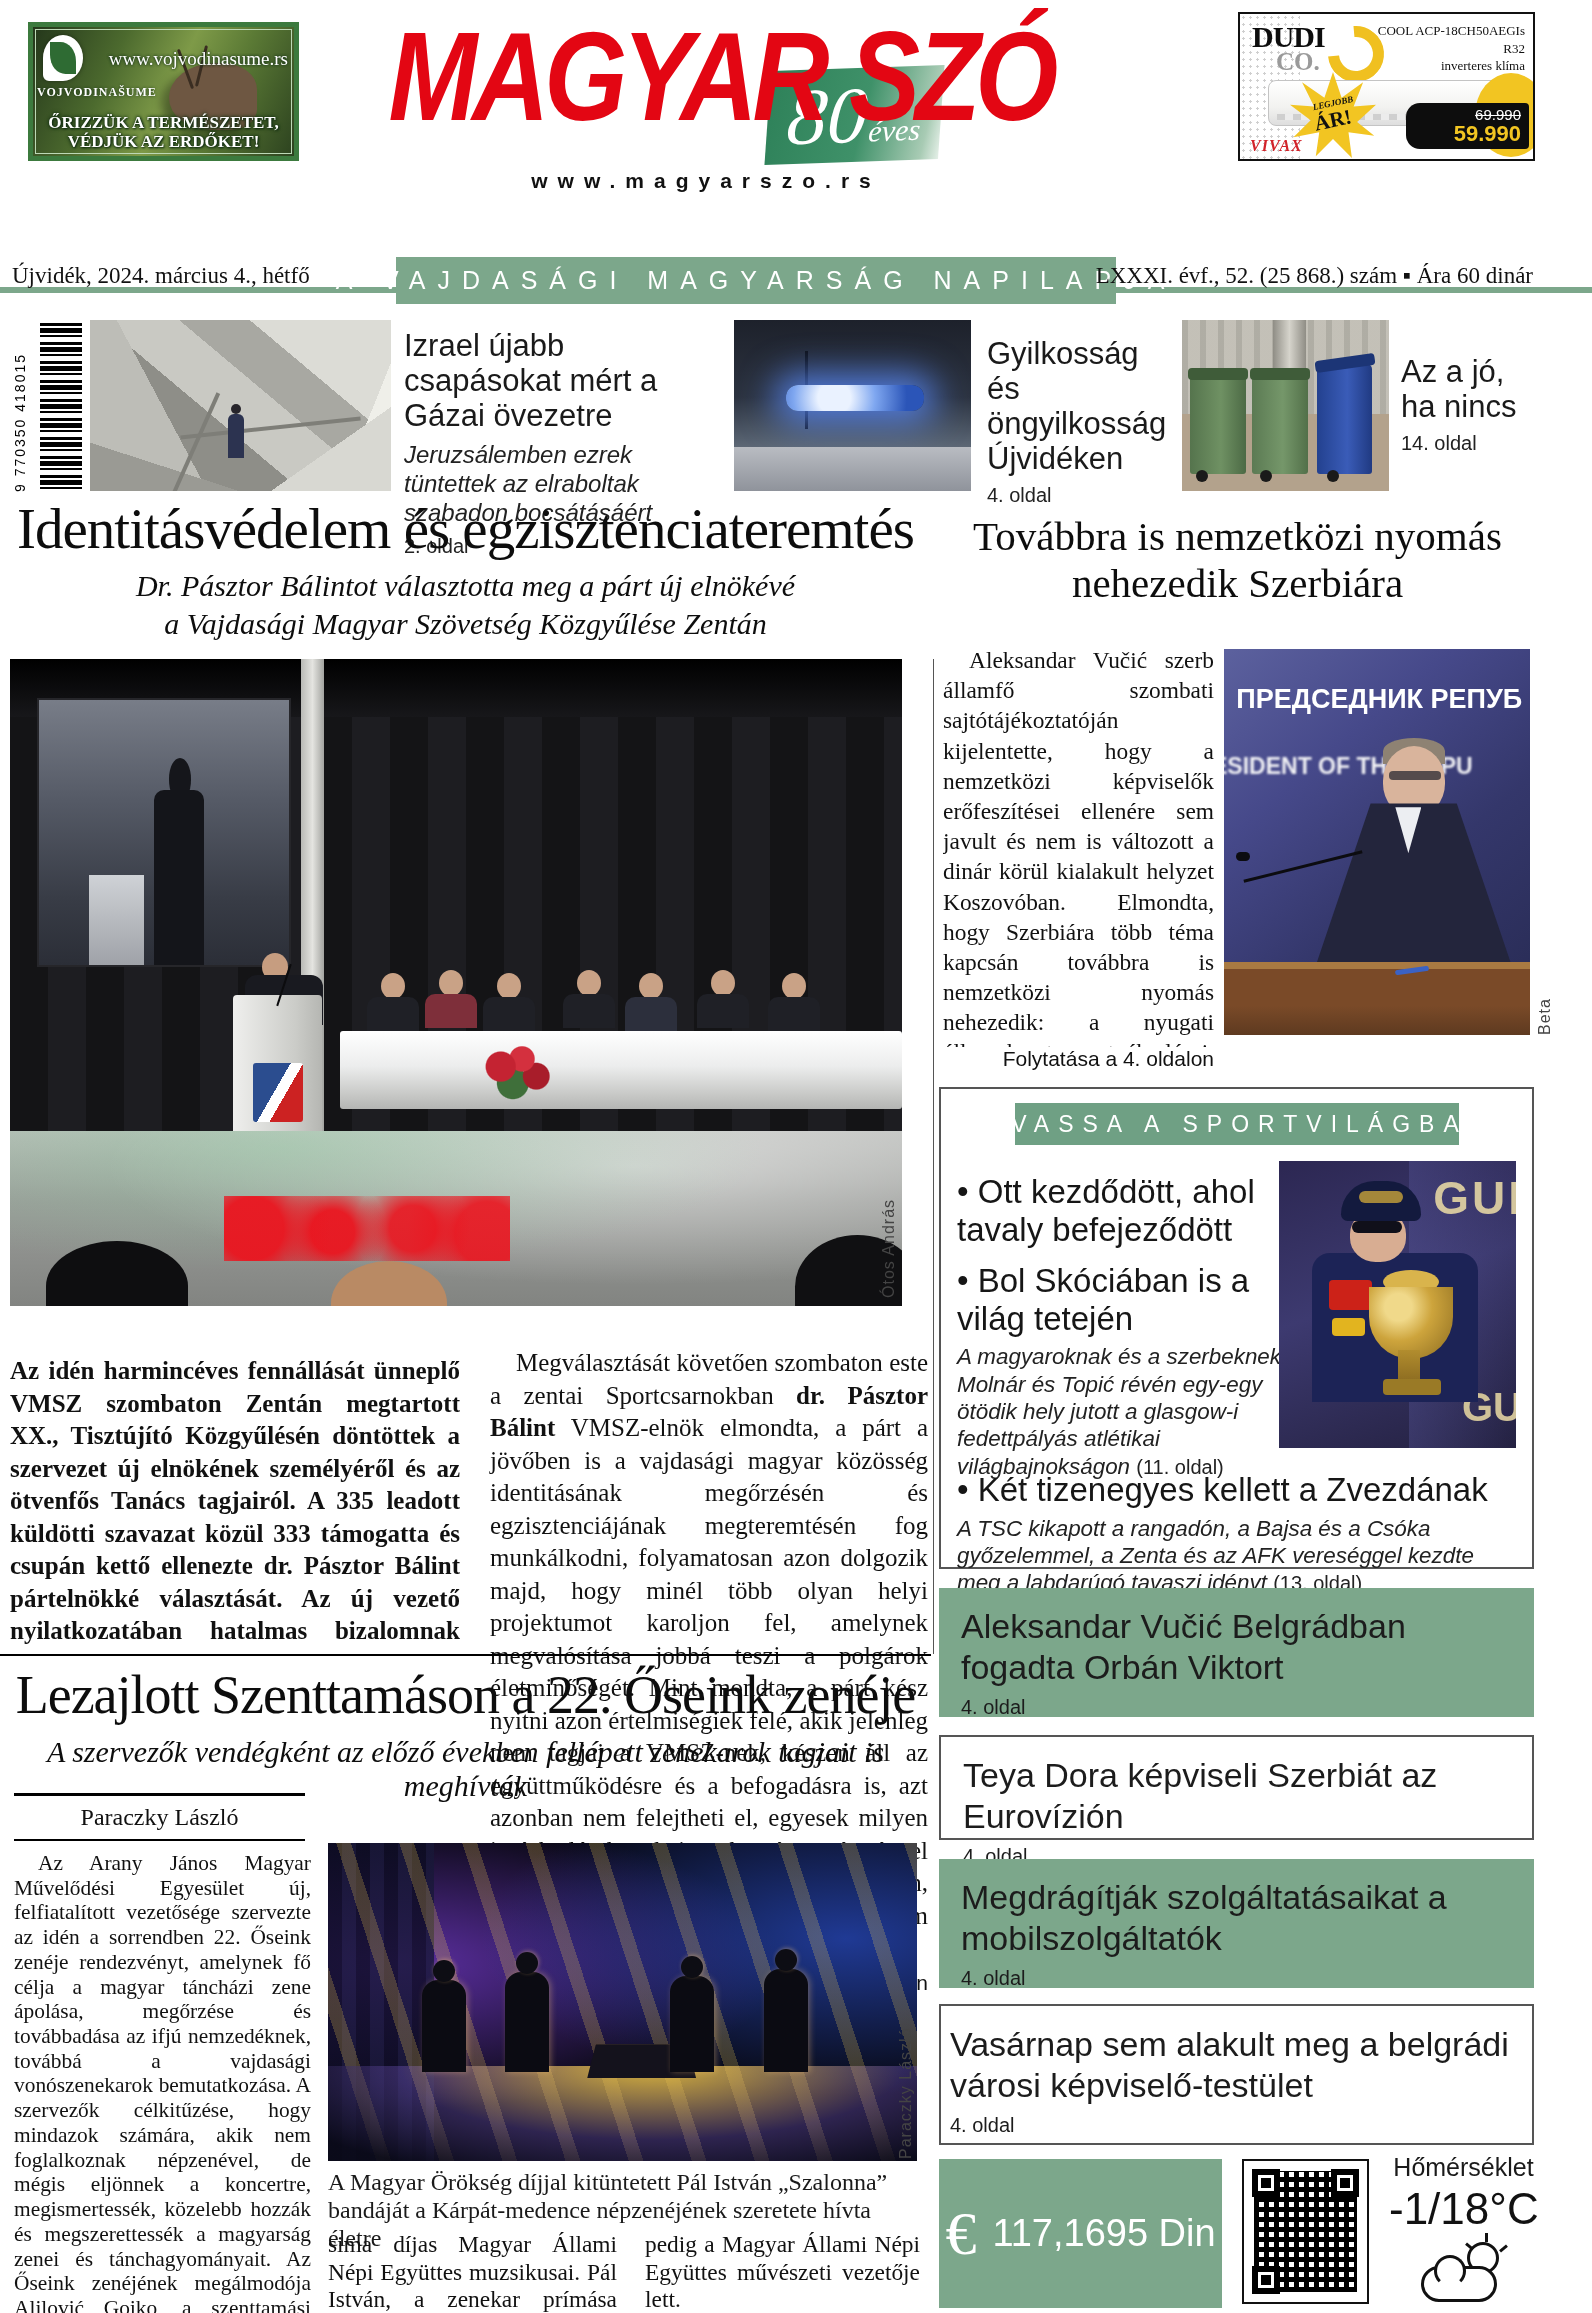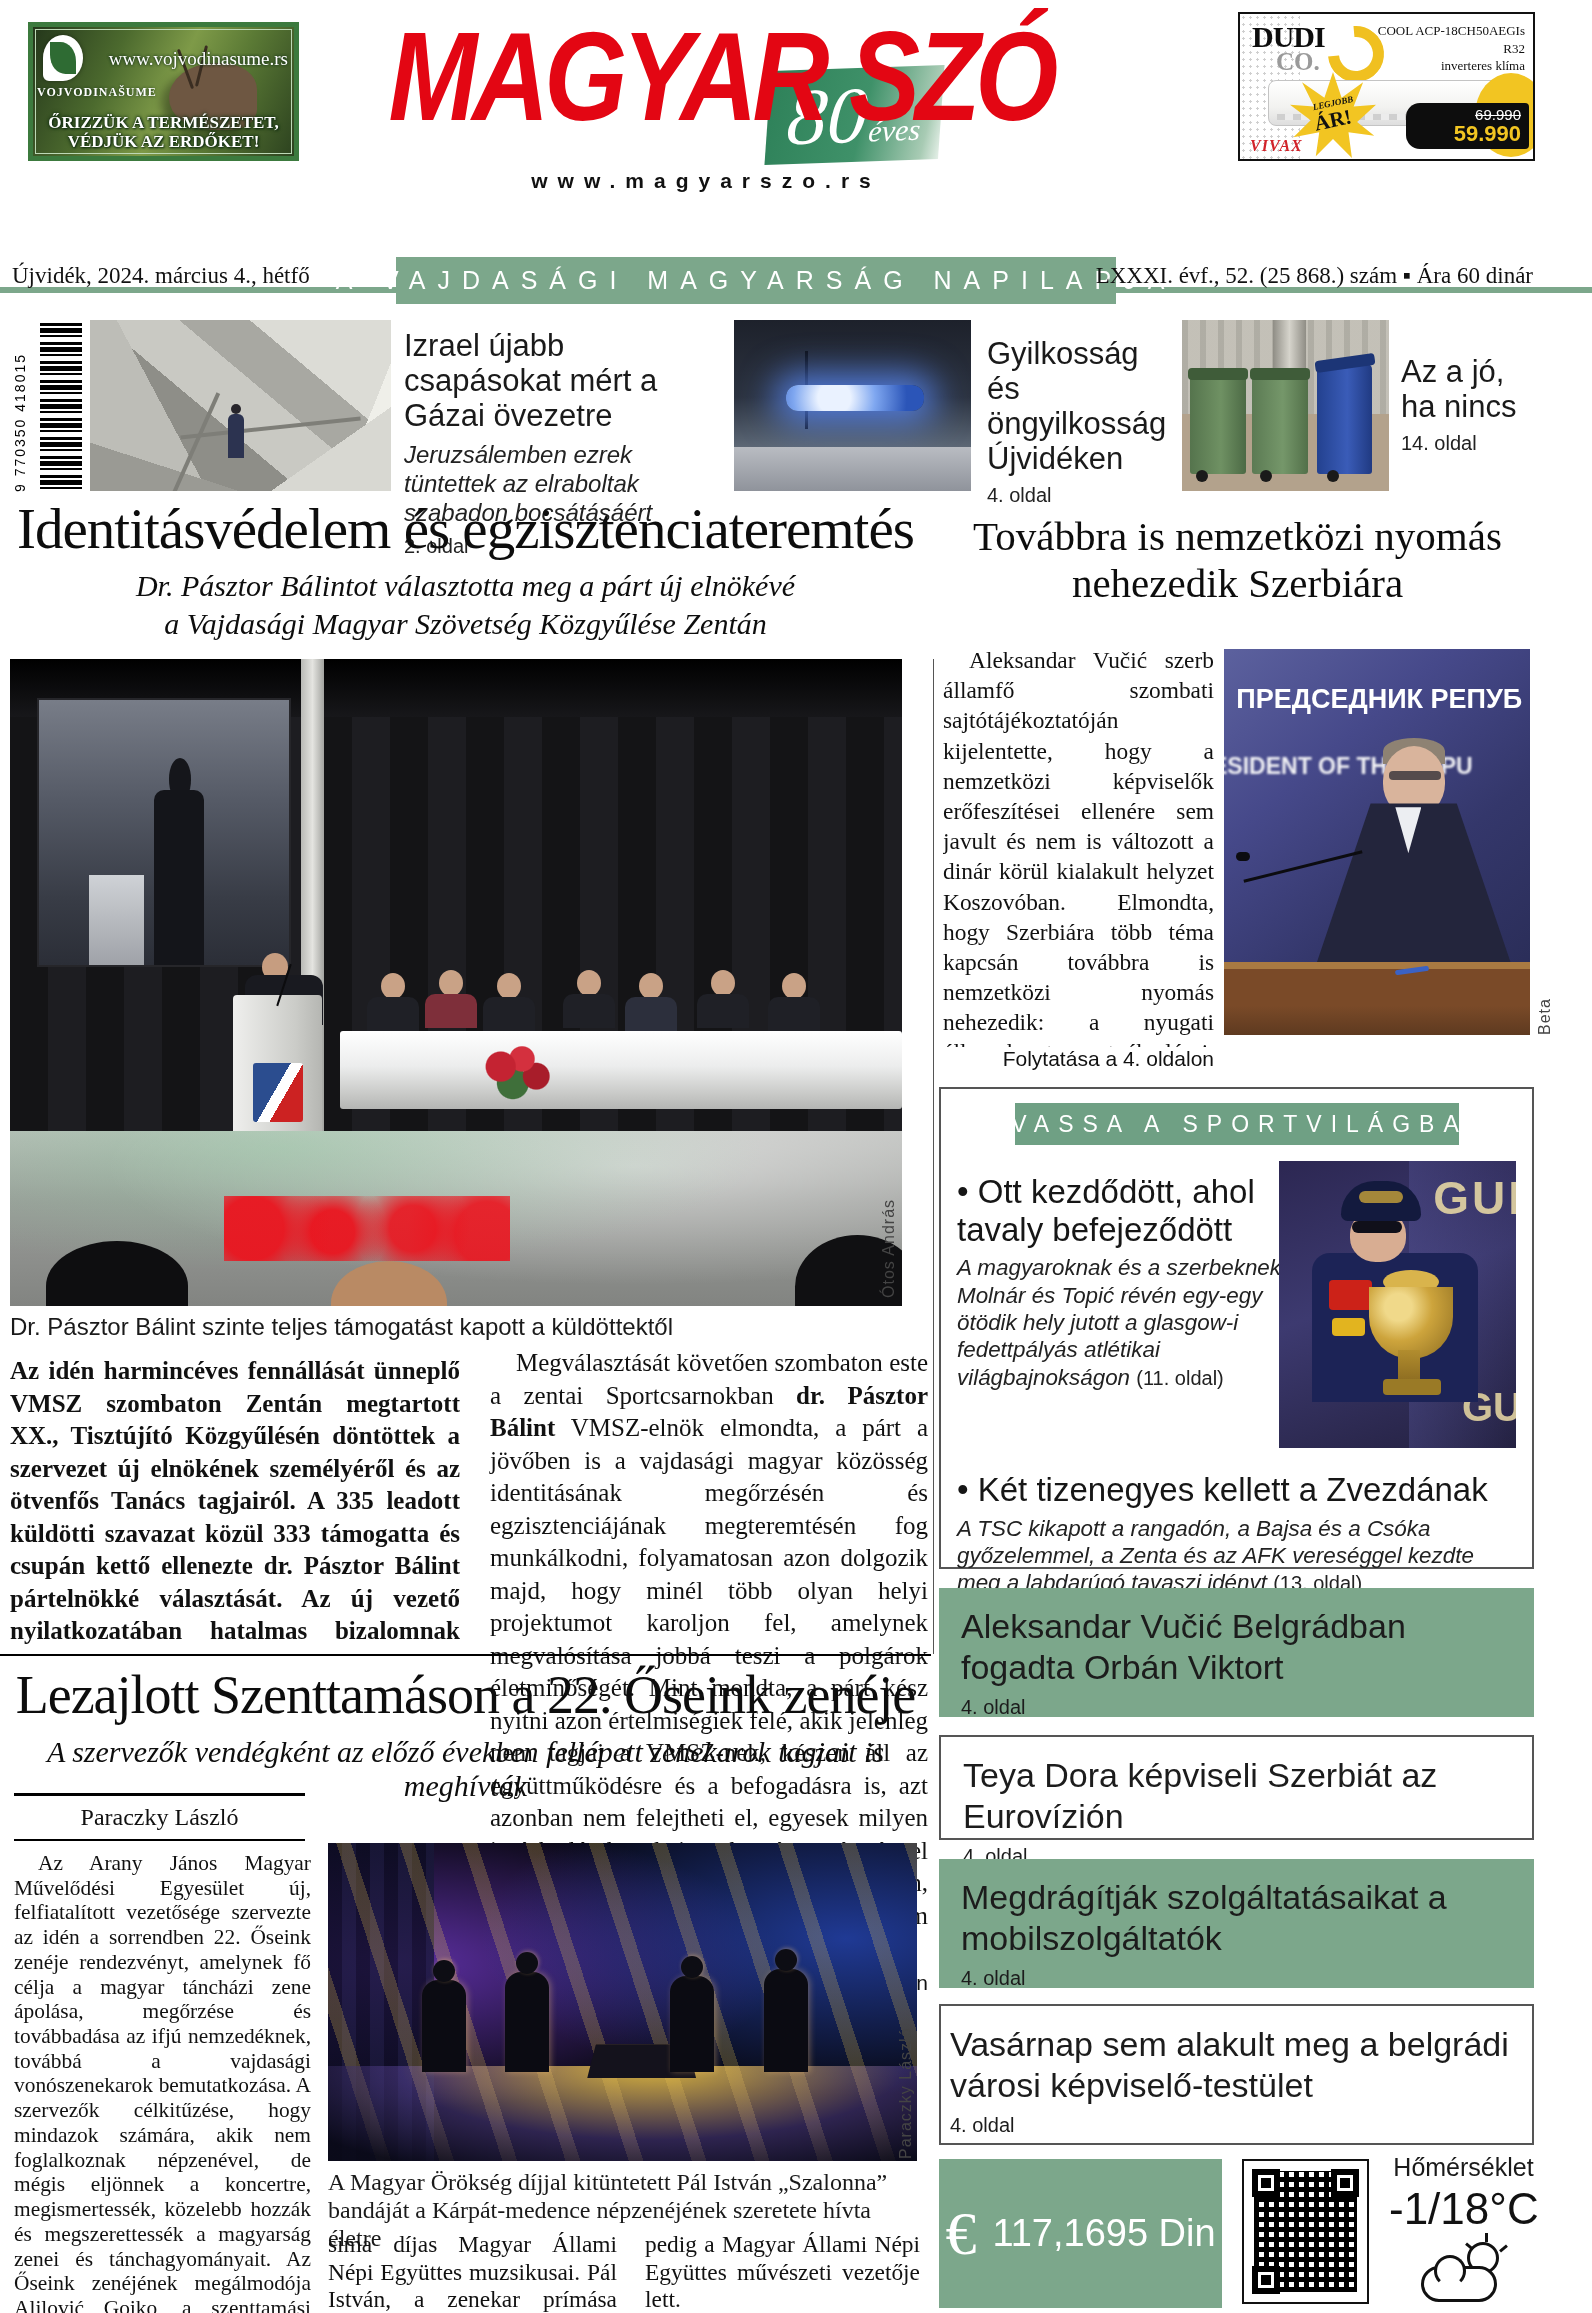--- a/index.html
+++ b/index.html
@@ -415,21 +415,20 @@
       <div class="logo"></div>
     </div>
     <div class="lp-mic"></div>
     <div class="lp-floor"></div>
     <div class="lp-redlights"></div>
     <div class="lp-crowd-l"></div>
     <div class="lp-crowd-c"></div>
     <div class="lp-crowd-r"></div>
   </div>
   <div class="abs vtext lead-credit">Ótos András</div>
-  <div class="abs lead-caption">Dr. Pásztor Bálint szinte teljes támogatást kapott a küldöttektől</div>
 
   <div class="abs lead-col1 just">Az idén harmincéves fennállását ünneplő VMSZ szombaton Zentán megtartott XX., Tisztújító Közgyűlésén döntöttek a szervezet új elnökének személyéről és az ötvenfős Tanács tagjairól. A 335 leadott küldötti szavazat közül 333 támogatta és csupán kettő ellenezte dr. Pásztor Bálint pártelnökké választását. Az új vezető nyilatkozatában hatalmas bizalomnak nevezte a számadatok fényében a közgyűlés döntését, és következetes, nyitásra is kész, de felejteni nem hajlandó politizálást és viszonyulást helyezett kilátásba.</div>
   <div class="abs lead-col2">
     <div class="just"><span style="display:inline-block;width:26px;"></span><span>Megválasztását követően szombaton este a zentai Sportcsarnokban </span><b>dr. Pásztor Bálint</b><span> VMSZ-elnök elmondta, a párt a jövőben is a vajdasági magyar közösség identitásának megőrzésén és egzisztenciájának megteremtésén fog munkálkodni, folyamatosan azon dolgozik majd, hogy minél több olyan helyi projektumot karoljon fel, amelynek megvalósítása jobbá teszi a polgárok életminőségét. Mint mondta, a párt kész nyitni azon értelmiségiek felé, akik jelenleg nem tagjai a VMSZ-nek, készen áll az együttműködésre és a befogadásra is, azt azonban nem felejtheti el, egyesek milyen intézkedéseket hajtottak végre tíz évvel ezelőtt a szervezet és a közösség ellen, velük nem tudja a párt továbbra sem elképzelni az együttműködést.</span></div>
     <div class="cont">Folytatása a 4. oldalon</div>
   </div>
 
   <div class="abs vdivider"></div>
   <div class="abs hdivider"></div>
 
@@ -454,20 +453,21 @@
 
   <div class="abs sport-box">
     <div class="sport-banner">
       <span>OLVASSA A SPORTVILÁGBAN!</span>
     </div>
     <div class="sport-items">
       <div class="sp-item">
         <div class="ttl"><span>•</span> <span>Ott kezdődött, ahol tavaly befejeződött</span></div>
       </div>
       <div class="sp-item">
+        <div class="ttl"><span>•</span> <span>Bol Skóciában is a világ tetején</span></div>
         <div class="sub"><span>A magyaroknak és a szerbeknek Molnár és Topić révén egy-egy ötödik hely jutott a glasgow-i fedettpályás atlétikai világbajnokságon</span> <span class="pgr">(11. oldal)</span></div>
       </div>
     </div>
     <div class="sport-photo">
       <div class="vp-panel"></div>
       <div class="vp-word1">GUI</div>
       <div class="vp-word2">GU</div>
       <div class="vp-torso">
           <div class="r"></div>
           <div class="y"></div>

